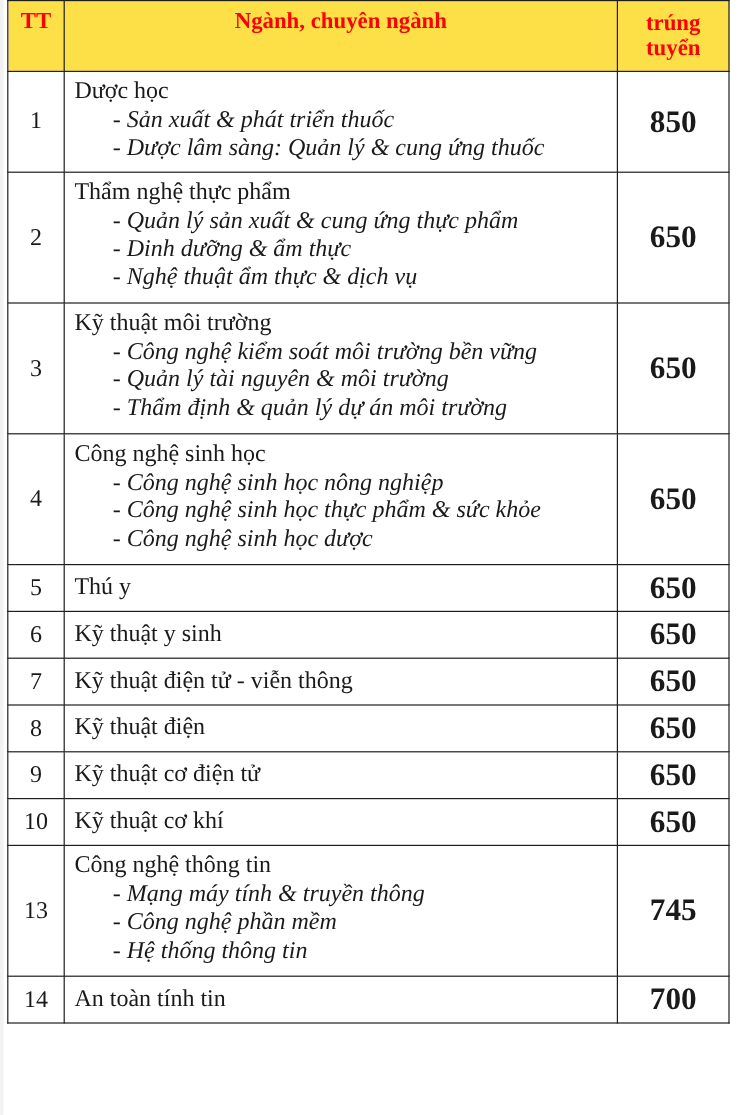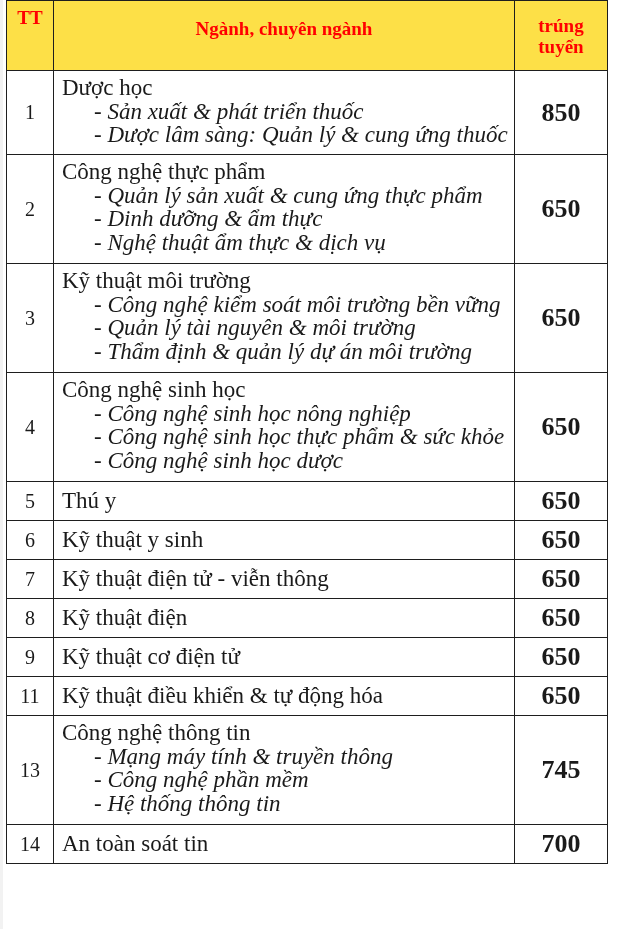--- a/index.html
+++ b/index.html
@@ -23,24 +23,24 @@
       background: #fde047;
       color: #ff0000;
       font-weight: bold;
       font-size: 19px;
       line-height: 21px;
       height: 58px;
       text-align: center;
       vertical-align: middle;
     }
     thead th.th-tt { vertical-align: top; padding-top: 6px; height: 52px; }
-    thead th.th-name { vertical-align: top; padding-top: 17px; height: 52px; }
+    thead th.th-name { vertical-align: top; padding-top: 6px; height: 52px; }
     thead th.th-score { padding-top: 0; margin-top: 30px; }
     tbody td.tt { text-align: center; vertical-align: middle; font-size: 20px; }
-    tbody td.name { vertical-align: top; padding: 5px 0 0 8px; font-size: 23px; line-height: 23.5px; }
+    tbody td.name { vertical-align: top; padding: 5px 0 0 8px; font-size: 20px; line-height: 23.5px; }
     tbody td.name.single { vertical-align: middle; padding-top: 0; margin-top: 48px; }
     tbody td.score { text-align: center; vertical-align: middle; font-weight: bold; font-size: 26px; }
     .sub { font-style: italic; display: block; white-space: nowrap; margin-left: 32px; }
     .main-line { display: block; white-space: nowrap; }
     tr.r-multi2 td { height: 78px; }
     tr.r-multi3 td { height: 103px; }
     tr.r-single td { height: 38px; }
     tr.r-single td.name { padding-top: 0; }
   </style>
 </head>
@@ -72,21 +72,21 @@
         <span class="main-line">Dược học</span>
         <span class="sub">- Sản xuất &amp; phát triển thuốc</span>
         <span class="sub">- Dược lâm sàng: Quản lý &amp; cung ứng thuốc</span>
       </td>
       <td class="score">850</td>
     </tr>
 
     <tr class="r-multi3">
       <td class="tt">2</td>
       <td class="name">
-        <span class="main-line">Công nghệ thực phẩm</span>
+        <span class="main-line">Thẩm nghệ thực phẩm</span>
         <span class="sub">- Quản lý sản xuất &amp; cung ứng thực phẩm</span>
         <span class="sub">- Dinh dưỡng &amp; ẩm thực</span>
         <span class="sub">- Nghệ thuật ẩm thực &amp; dịch vụ</span>
       </td>
       <td class="score">650</td>
     </tr>
 
     <tr class="r-multi3">
       <td class="tt">3</td>
       <td class="name">
@@ -128,35 +128,35 @@
       <td class="tt">8</td>
       <td class="name single">Kỹ thuật điện</td>
       <td class="score">650</td>
     </tr>
     <tr class="r-single">
       <td class="tt">9</td>
       <td class="name single">Kỹ thuật cơ điện tử</td>
       <td class="score">650</td>
     </tr>
     <tr class="r-single">
-      <td class="tt">11</td>
-      <td class="name single">Kỹ thuật điều khiển &amp; tự động hóa</td>
+      <td class="tt">10</td>
+      <td class="name single">Kỹ thuật cơ khí</td>
       <td class="score">650</td>
     </tr>
 
     <tr class="r-multi3">
       <td class="tt">13</td>
       <td class="name">
         <span class="main-line">Công nghệ thông tin</span>
         <span class="sub">- Mạng máy tính &amp; truyền thông</span>
         <span class="sub">- Công nghệ phần mềm</span>
         <span class="sub">- Hệ thống thông tin</span>
       </td>
       <td class="score">745</td>
     </tr>
 
     <tr class="r-single">
       <td class="tt">14</td>
-      <td class="name single">An toàn soát tin</td>
+      <td class="name single">An toàn tính tin</td>
       <td class="score">700</td>
     </tr>
   </tbody>
 </table>
 
 </body></html>

